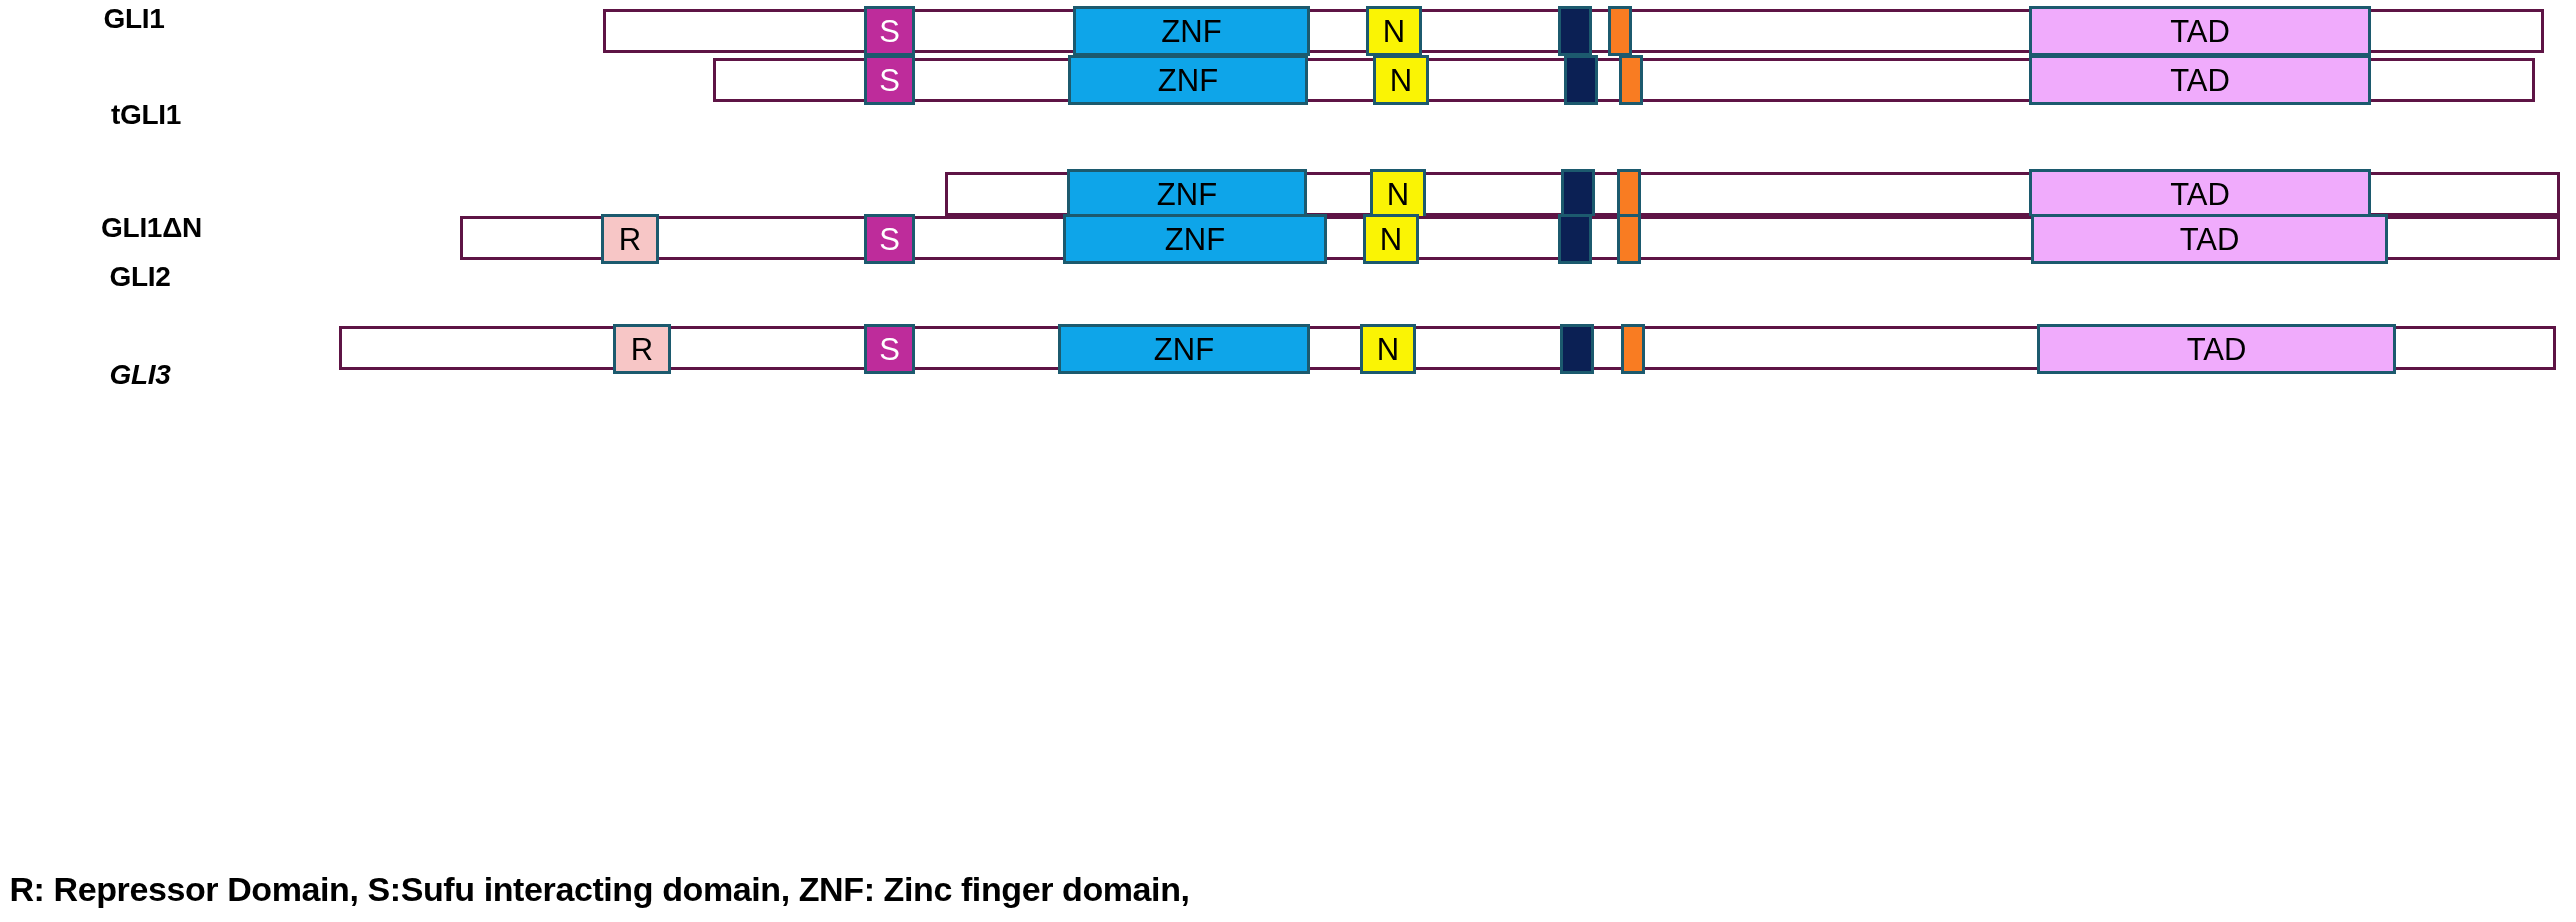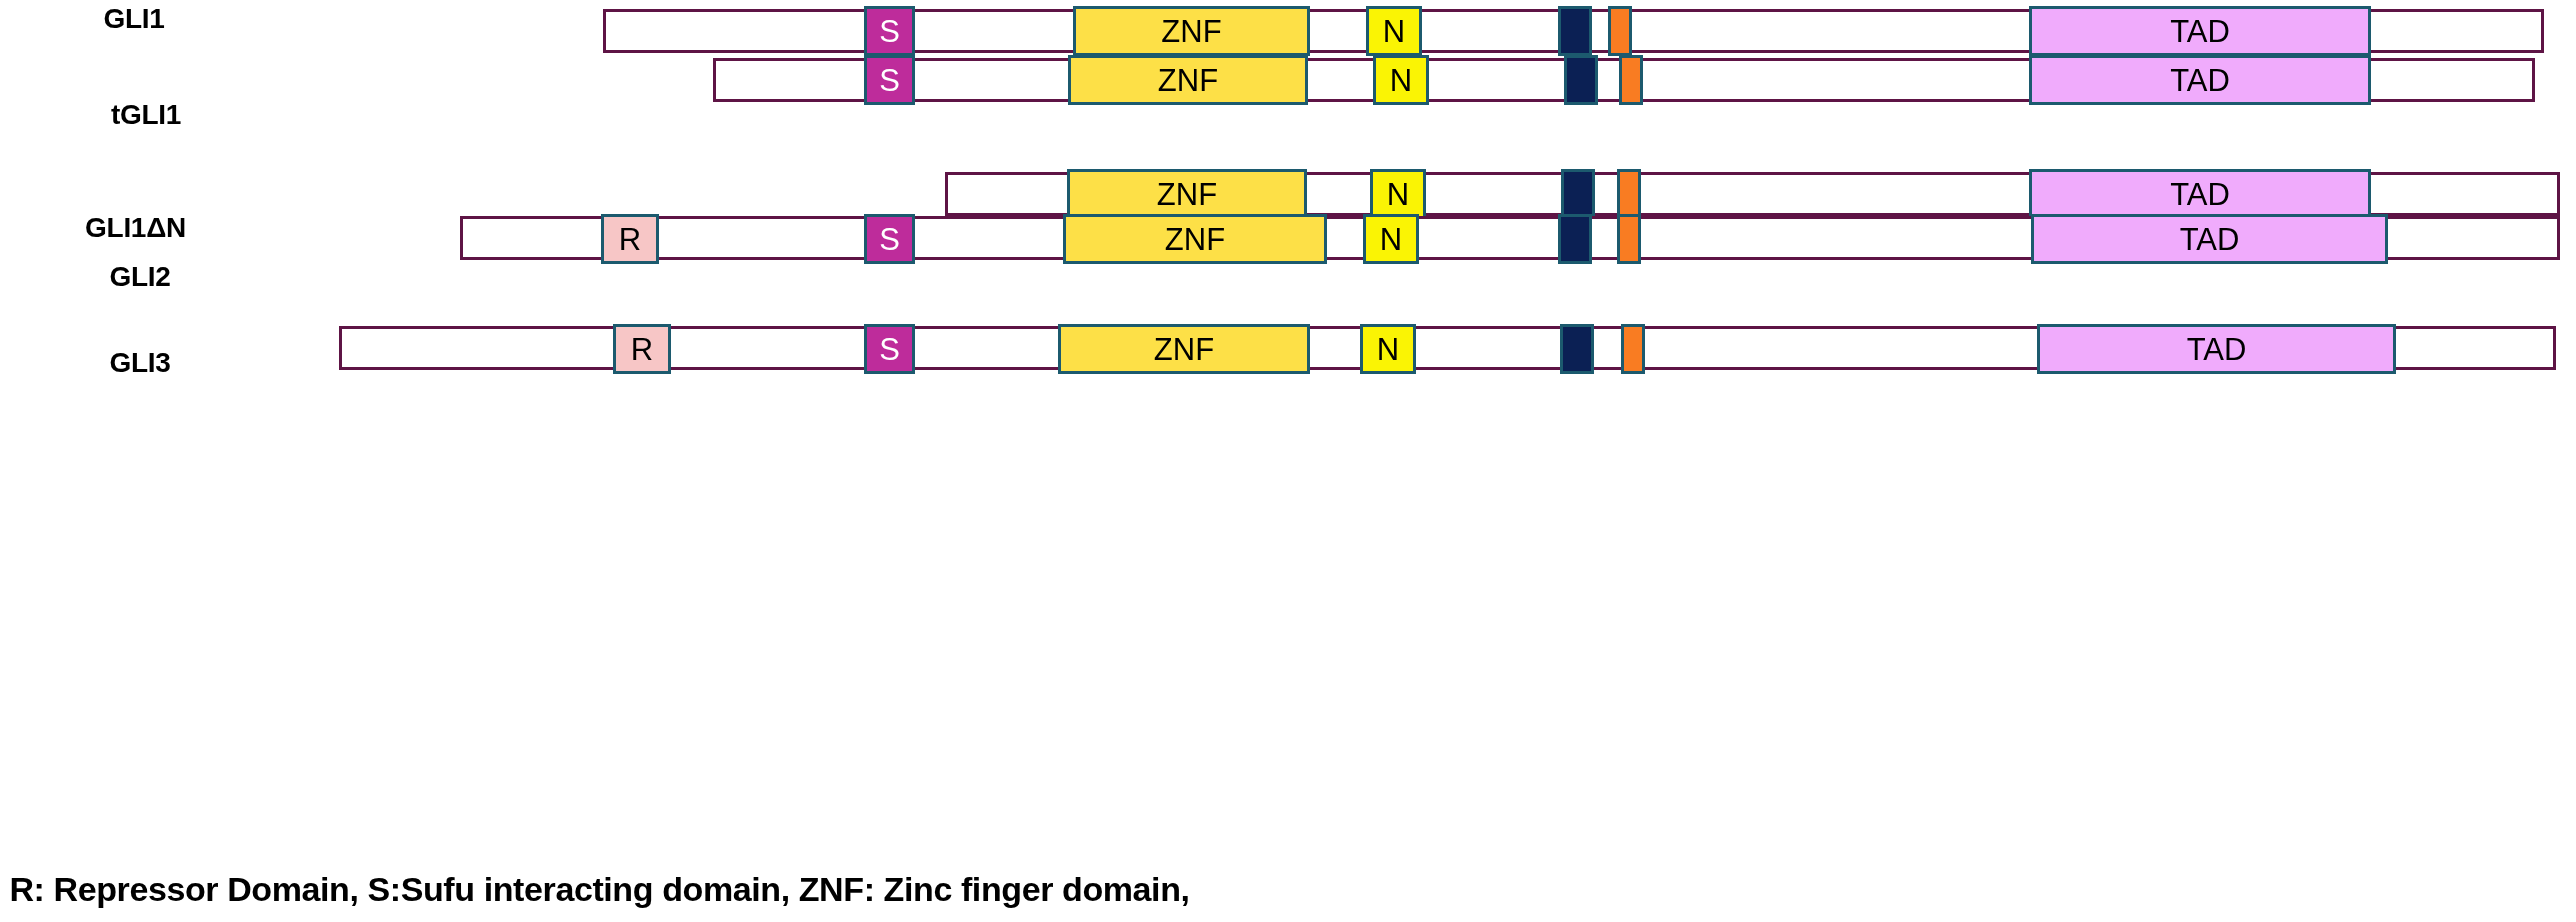--- a/index.html
+++ b/index.html
@@ -46,21 +46,21 @@
     display: flex;
     align-items: center;
     justify-content: center;
     font-size: 31px;
     line-height: 1;
     color: #000000;
     white-space: nowrap;
   }
   .domain.dom-R   { background: #F7C6C6; color: #000000; }
   .domain.dom-S   { background: #BE2C9B; color: #ffffff; }
-  .domain.dom-ZNF { background: #fde047; color: #000000; }
+  .domain.dom-ZNF { background: #0ea5e9; color: #000000; }
   .domain.dom-N   { background: #FAF404; color: #000000; }
   .domain.dom-NAVY{ background: #0B2054; color: #0B2054; }
   .domain.dom-ORG { background: #F97C22; color: #F97C22; }
   .domain.dom-TAD { background: #f0abfc; color: #000000; }
 
   
   .legend {
     position: absolute;
     color: #000000;
     font-weight: bold;
@@ -89,41 +89,41 @@
         <div class="row-label" style="left: 52px; top: 101px; width: 188px; height: 43px;">tGLI1</div>
         <div class="protein-bar" style="left: 713px; top: 58px; width: 1822px; height: 44px;"></div>
         <div class="domain dom-S" style="left: 864px; top: 55px; width: 51px; height: 50px;">S</div>
         <div class="domain dom-ZNF" style="left: 1068px; top: 55px; width: 240px; height: 50px;">ZNF</div>
         <div class="domain dom-N" style="left: 1373px; top: 55px; width: 56px; height: 50px;">N</div>
         <div class="domain dom-NAVY" style="left: 1564px; top: 55px; width: 34px; height: 50px;"></div>
         <div class="domain dom-ORG" style="left: 1619px; top: 55px; width: 24px; height: 50px;"></div>
         <div class="domain dom-TAD" style="left: 2029px; top: 55px; width: 342px; height: 50px;">TAD</div>
       </div>
       <div>
-        <div class="row-label" style="left: 28px; top: 214px; width: 215px; height: 43px;">GLI1ΔN</div>
+        <div class="row-label" style="left: 44px; top: 214px; width: 215px; height: 43px;">GLI1ΔN</div>
         <div class="protein-bar" style="left: 945px; top: 172px; width: 1615px; height: 44px;"></div>
         <div class="domain dom-ZNF" style="left: 1067px; top: 169px; width: 240px; height: 50px;">ZNF</div>
         <div class="domain dom-N" style="left: 1370px; top: 169px; width: 56px; height: 50px;">N</div>
         <div class="domain dom-NAVY" style="left: 1561px; top: 169px; width: 34px; height: 50px;"></div>
         <div class="domain dom-ORG" style="left: 1617px; top: 169px; width: 24px; height: 50px;"></div>
         <div class="domain dom-TAD" style="left: 2029px; top: 169px; width: 342px; height: 50px;">TAD</div>
       </div>
       <div>
         <div class="row-label" style="left: 46px; top: 263px; width: 188px; height: 43px;">GLI2</div>
         <div class="protein-bar" style="left: 460px; top: 216px; width: 2100px; height: 44px;"></div>
         <div class="domain dom-R" style="left: 601px; top: 214px; width: 58px; height: 50px;">R</div>
         <div class="domain dom-S" style="left: 864px; top: 214px; width: 51px; height: 50px;">S</div>
         <div class="domain dom-ZNF" style="left: 1063px; top: 214px; width: 264px; height: 50px;">ZNF</div>
         <div class="domain dom-N" style="left: 1363px; top: 214px; width: 56px; height: 50px;">N</div>
         <div class="domain dom-NAVY" style="left: 1558px; top: 214px; width: 34px; height: 50px;"></div>
         <div class="domain dom-ORG" style="left: 1617px; top: 214px; width: 24px; height: 50px;"></div>
         <div class="domain dom-TAD" style="left: 2031px; top: 214px; width: 357px; height: 50px;">TAD</div>
       </div>
       <div>
-        <div class="row-label" style="left: 46px; top: 349px; width: 188px; height: 43px;">GLI3</div>
+        <div class="row-label" style="left: 46px; top: 361px; width: 188px; height: 43px; font-style: italic;">GLI3</div>
         <div class="protein-bar" style="left: 339px; top: 326px; width: 2217px; height: 44px;"></div>
         <div class="domain dom-R" style="left: 613px; top: 324px; width: 58px; height: 50px;">R</div>
         <div class="domain dom-S" style="left: 864px; top: 324px; width: 51px; height: 50px;">S</div>
         <div class="domain dom-ZNF" style="left: 1058px; top: 324px; width: 252px; height: 50px;">ZNF</div>
         <div class="domain dom-N" style="left: 1360px; top: 324px; width: 56px; height: 50px;">N</div>
         <div class="domain dom-NAVY" style="left: 1560px; top: 324px; width: 34px; height: 50px;"></div>
         <div class="domain dom-ORG" style="left: 1621px; top: 324px; width: 24px; height: 50px;"></div>
         <div class="domain dom-TAD" style="left: 2037px; top: 324px; width: 359px; height: 50px;">TAD</div>
       </div>
     </div>

